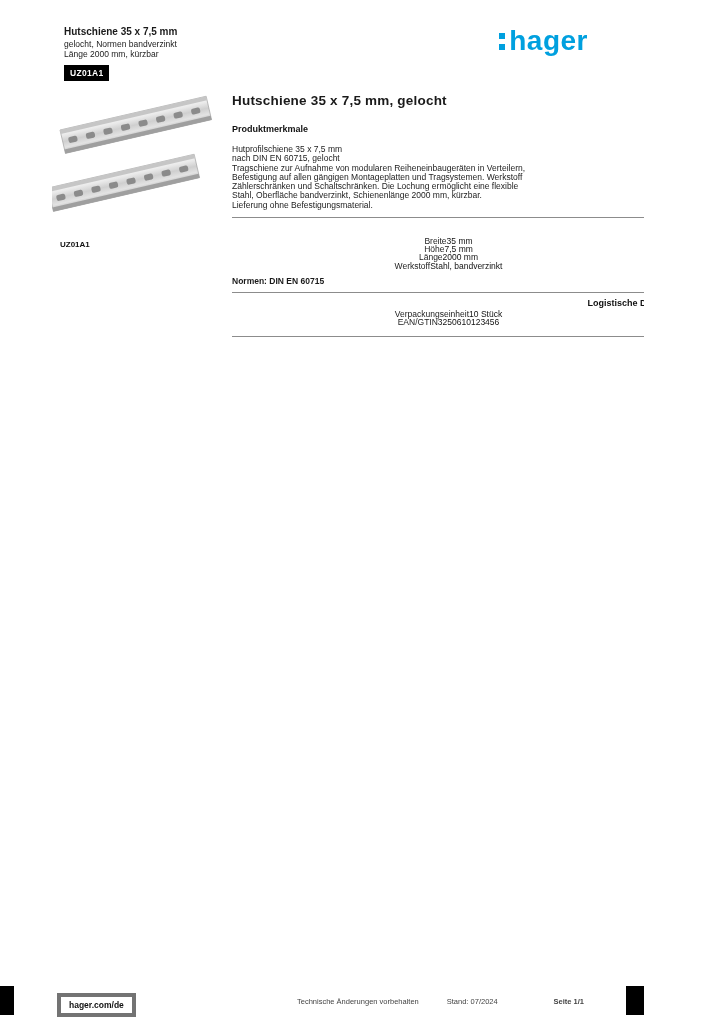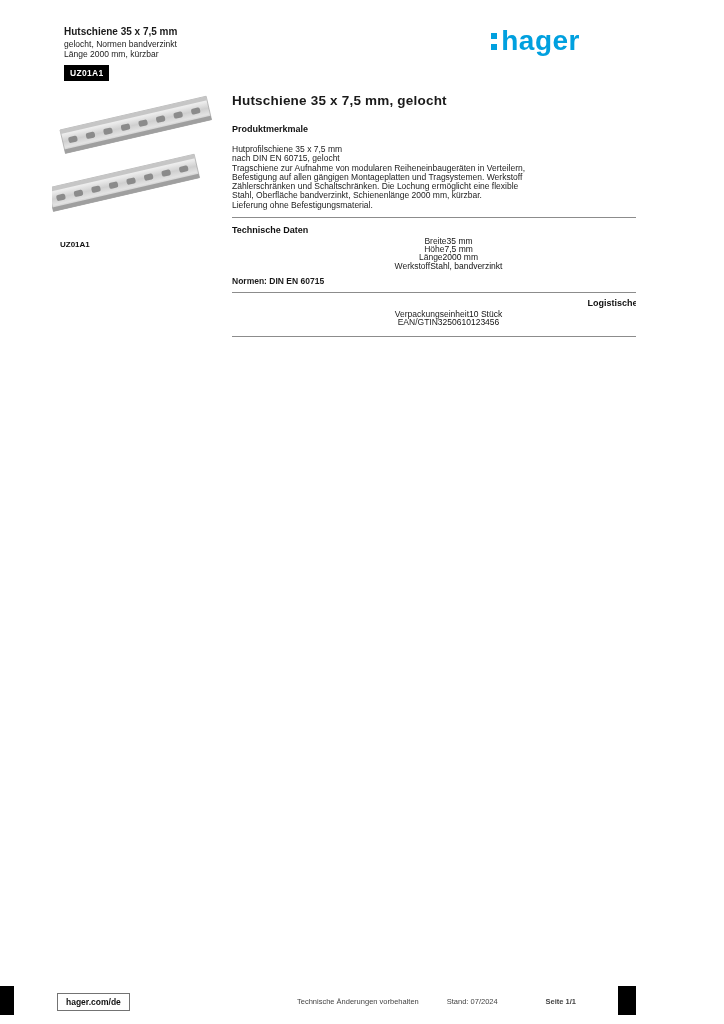--- a/index.html
+++ b/index.html
@@ -1,18 +1,18 @@
 <!DOCTYPE html>
 <html><head>
 <meta charset="utf-8">
 <style>
   html,body{margin:0;padding:0;background:#ffffff;}
   .page{
     position:relative;width:636px;height:1024px;background:#ffffff;
-    font-family:"Liberation Sans", sans-serif;color:#1a1a1a;overflow:hidden;
+    font-family:"Liberation Sans", sans-serif;color:#1a1a1a;overflow:hidden;padding-left:8px;
   }
   
   .header-left{position:absolute;left:64px;top:26px;line-height:1.25;}
   .header-line1{font-size:10px;font-weight:bold;}
   .header-line2,.header-line3{font-size:8.5px;color:#222;}
   .ref-badge{display:inline-block;margin-top:5px;background:#000;color:#fff;
     font-size:8.5px;font-weight:bold;padding:3px 6px;letter-spacing:.3px;}
   .logo{position:absolute;right:56px;top:22px;display:flex;align-items:center;height:38px;}
   .logo-colon{display:flex;flex-direction:column;justify-content:center;gap:5px;margin-right:4px;}
   .logo-colon span{width:6px;height:6px;background:#00A0DF;display:block;}
@@ -32,21 +32,21 @@
   .tech-rows{top:237px;}
   .spec-row{display:flex;justify-content:center;font-size:8.5px;line-height:8.2px;color:#222;}
   .spec-label{text-align:left;}
   .spec-value{text-align:right;font-weight:normal;color:#111;}
   .tech-note{position:absolute;left:232px;top:276px;font-size:8.5px;font-weight:bold;}
   .log-header{top:298px;text-align:right;}
   .log-rows{top:310px;}
   
   .crop-left{position:absolute;left:0;top:986px;width:14px;height:29px;background:#000;}
   .crop-right{position:absolute;right:0;top:986px;width:18px;height:29px;background:#000;}
-  .weblink-box{position:absolute;left:57px;top:993px;border:1px solid #737373;
+  .weblink-box{position:absolute;left:57px;top:993px;border:4px solid #737373;
     padding:3px 8px;font-size:8.5px;font-weight:bold;color:#111;background:#fff;}
   .footer-center{position:absolute;left:297px;top:997px;font-size:7.5px;color:#444;display:flex;gap:28px;}
   .footer-right{position:absolute;right:60px;top:997px;font-size:7.5px;color:#444;font-weight:bold;}
 </style>
 </head>
 <body>
 
 <div class="page">
 
   <div class="header-left">
@@ -117,21 +117,20 @@
     <div>nach DIN EN 60715, gelocht</div>
     <div>Tragschiene zur Aufnahme von modularen Reiheneinbaugeräten in Verteilern,</div>
     <div>Befestigung auf allen gängigen Montageplatten und Tragsystemen. Werkstoff</div>
     <div>Zählerschränken und Schaltschränken. Die Lochung ermöglicht eine flexible</div>
     <div>Stahl, Oberfläche bandverzinkt, Schienenlänge 2000 mm, kürzbar.</div>
     <div>Lieferung ohne Befestigungsmaterial.</div>
   </div>
 
   <div class="rule rule-1"></div>
 
-  <div class="col sec-header tech-header">Technische Daten</div>
   <div class="col tech-rows">
     <div class="spec-row">
       <span class="spec-label">Breite</span>
       <span class="spec-value">35 mm</span>
     </div>
     <div class="spec-row">
       <span class="spec-label">Höhe</span>
       <span class="spec-value">7,5 mm</span>
     </div>
     <div class="spec-row">

